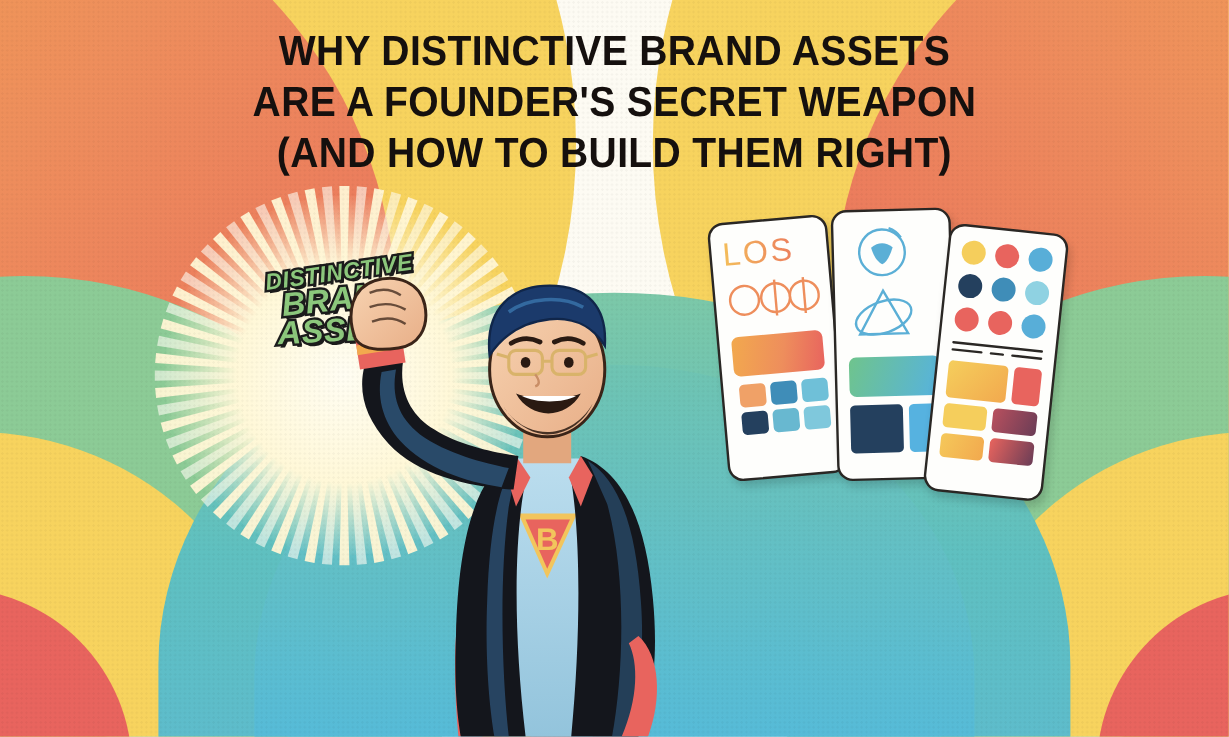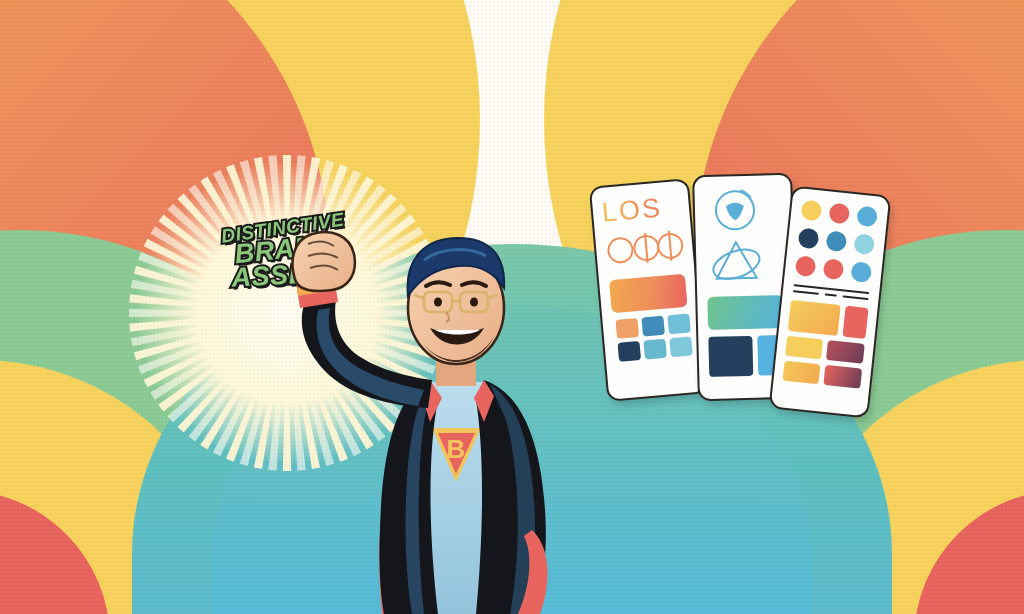--- a/index.html
+++ b/index.html
@@ -372,15 +372,20 @@
         <div class="mini" style="width:36px;height:20px;background:#F5CE5C"></div>
         <div class="mini" style="width:37px;height:20px;background:linear-gradient(110deg,#B8505E,#6B3D56)"></div>
       </div>
       <div style="display:flex;gap:5px;margin:5px auto 0;width:78px;">
         <div class="mini" style="width:36px;height:20px;background:linear-gradient(110deg,#F5C85A,#F2A94E)"></div>
         <div class="mini" style="width:37px;height:20px;background:linear-gradient(110deg,#E8645E,#6B3D56)"></div>
       </div>
     </div>
   </div>
 
+  <div id="headline">
+    <div class="hl">WHY DISTINCTIVE BRAND ASSETS</div>
+    <div class="hl">ARE A FOUNDER'S SECRET WEAPON</div>
+    <div class="hl">(AND HOW TO BUILD THEM RIGHT)</div>
+  </div>
 
   <div class="halftone"></div>
 </div>
 
 </body></html>

